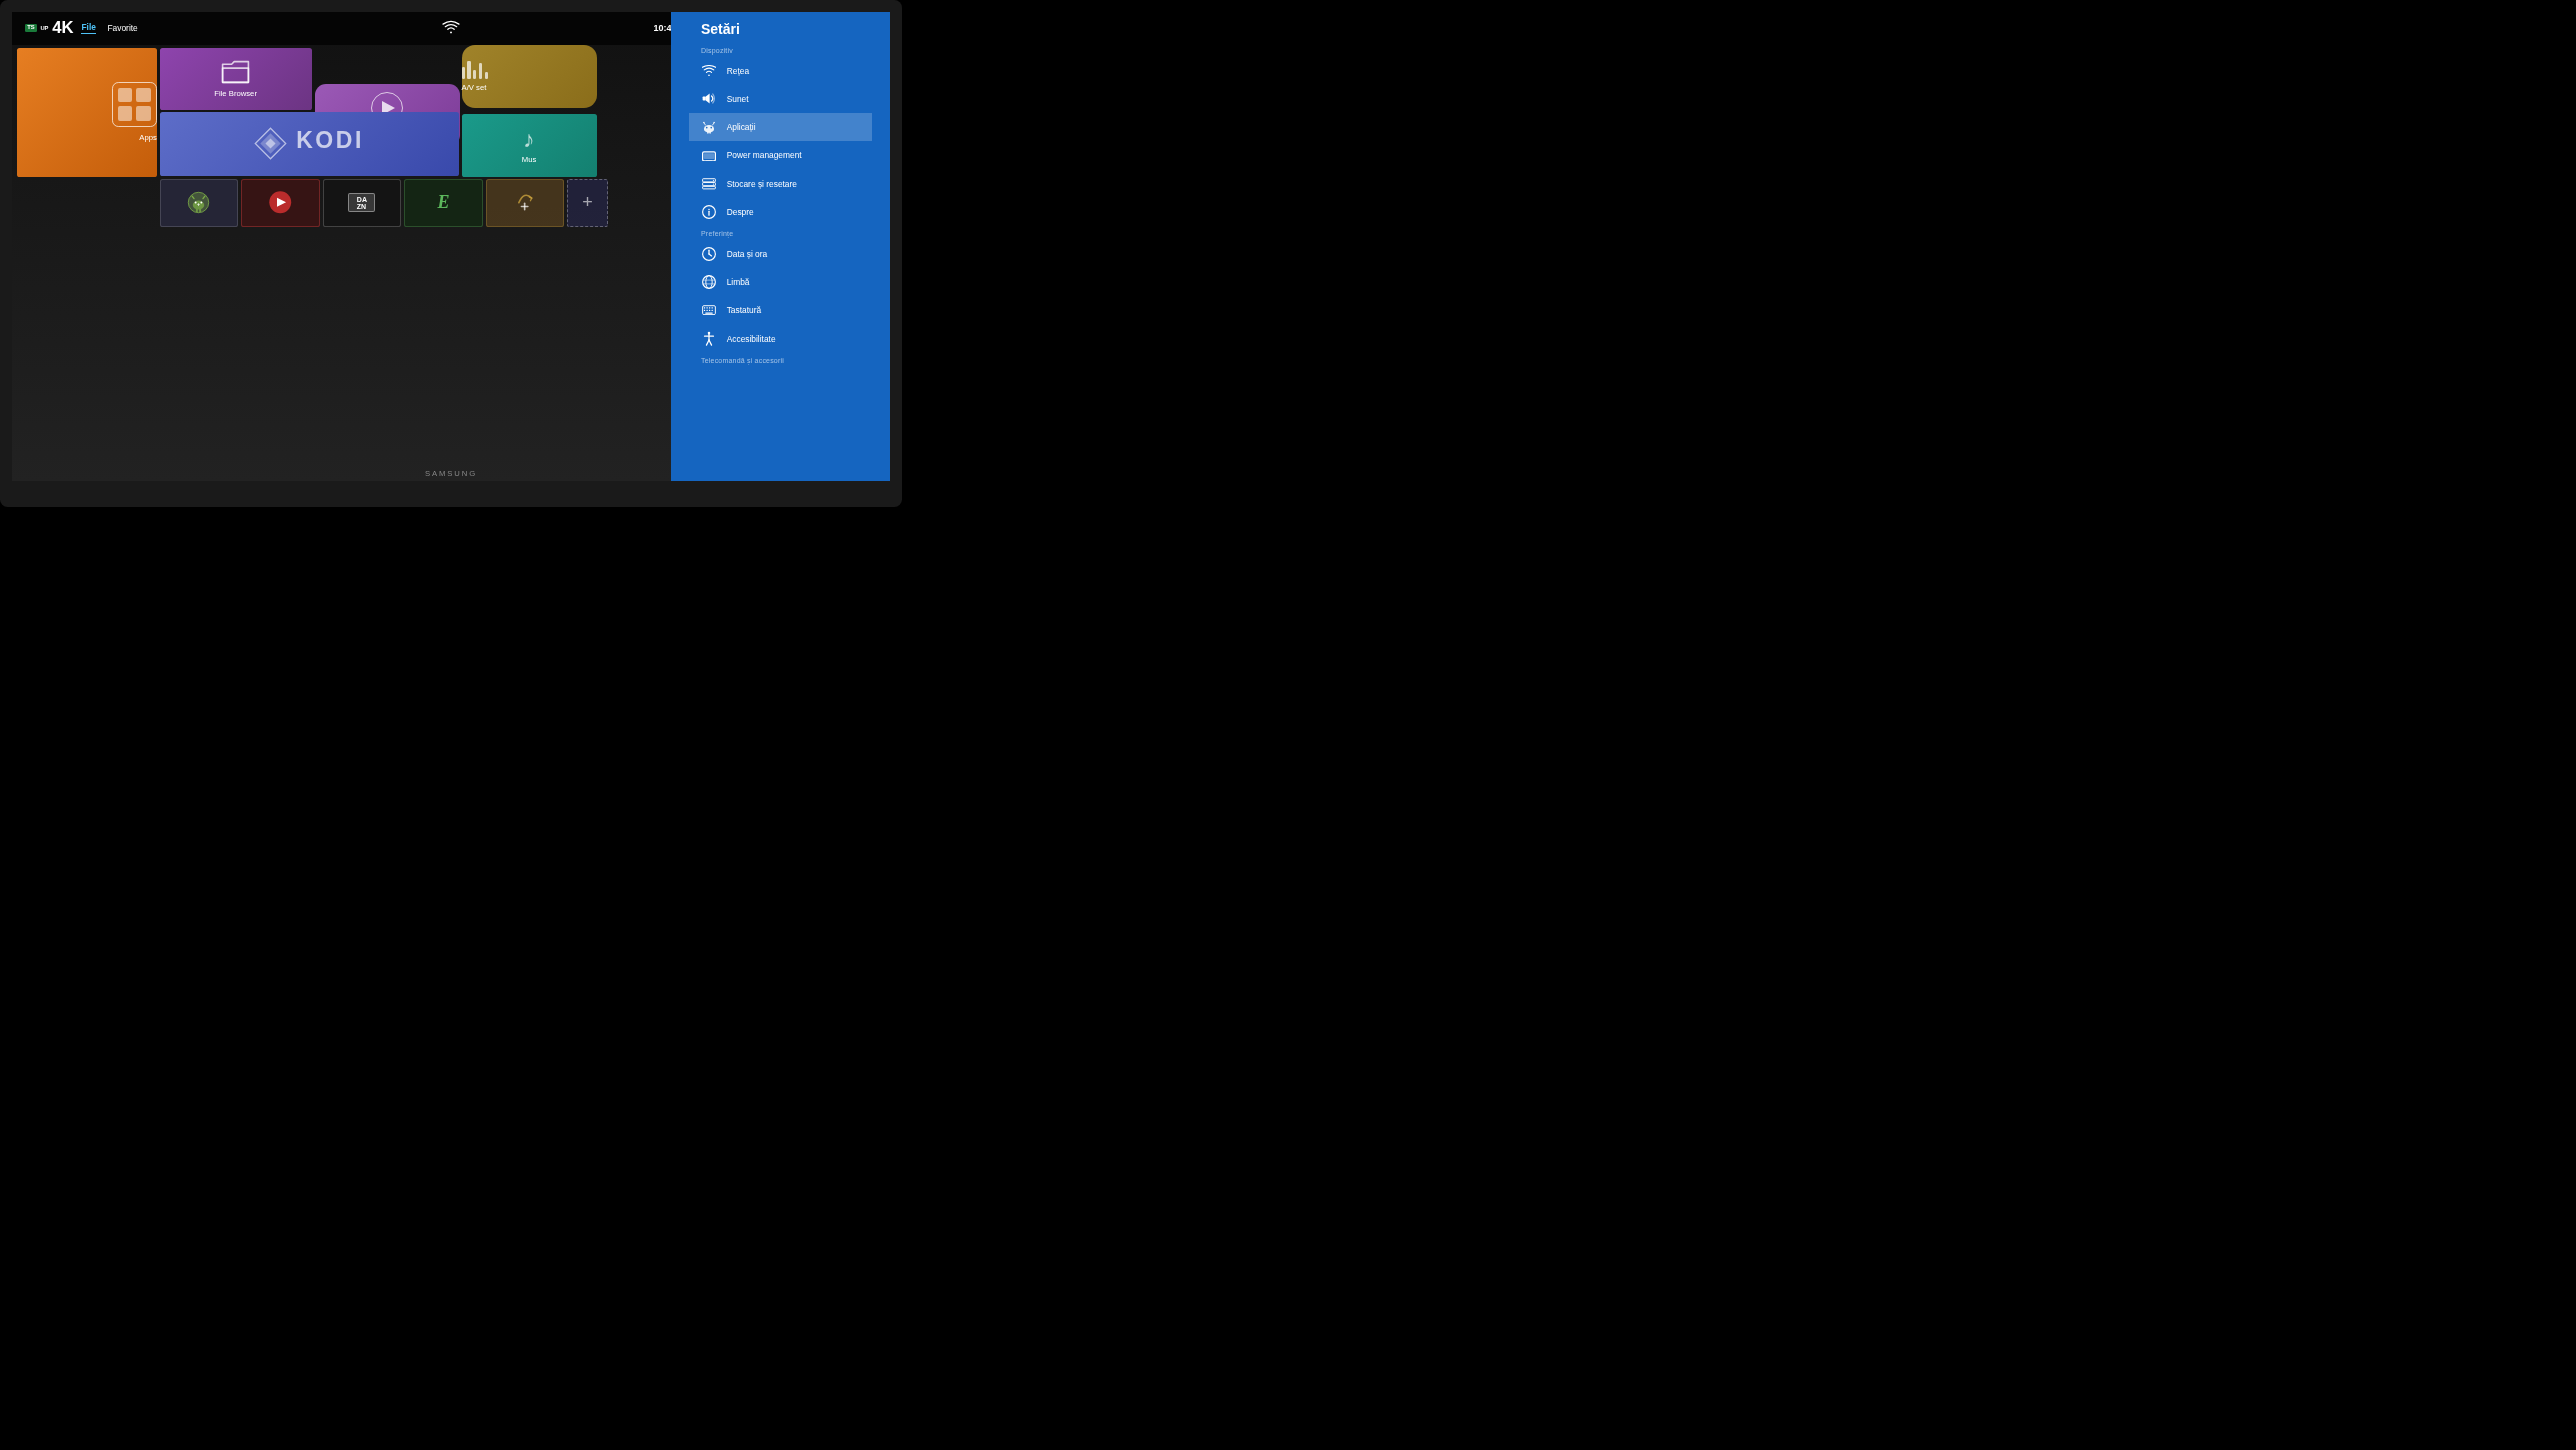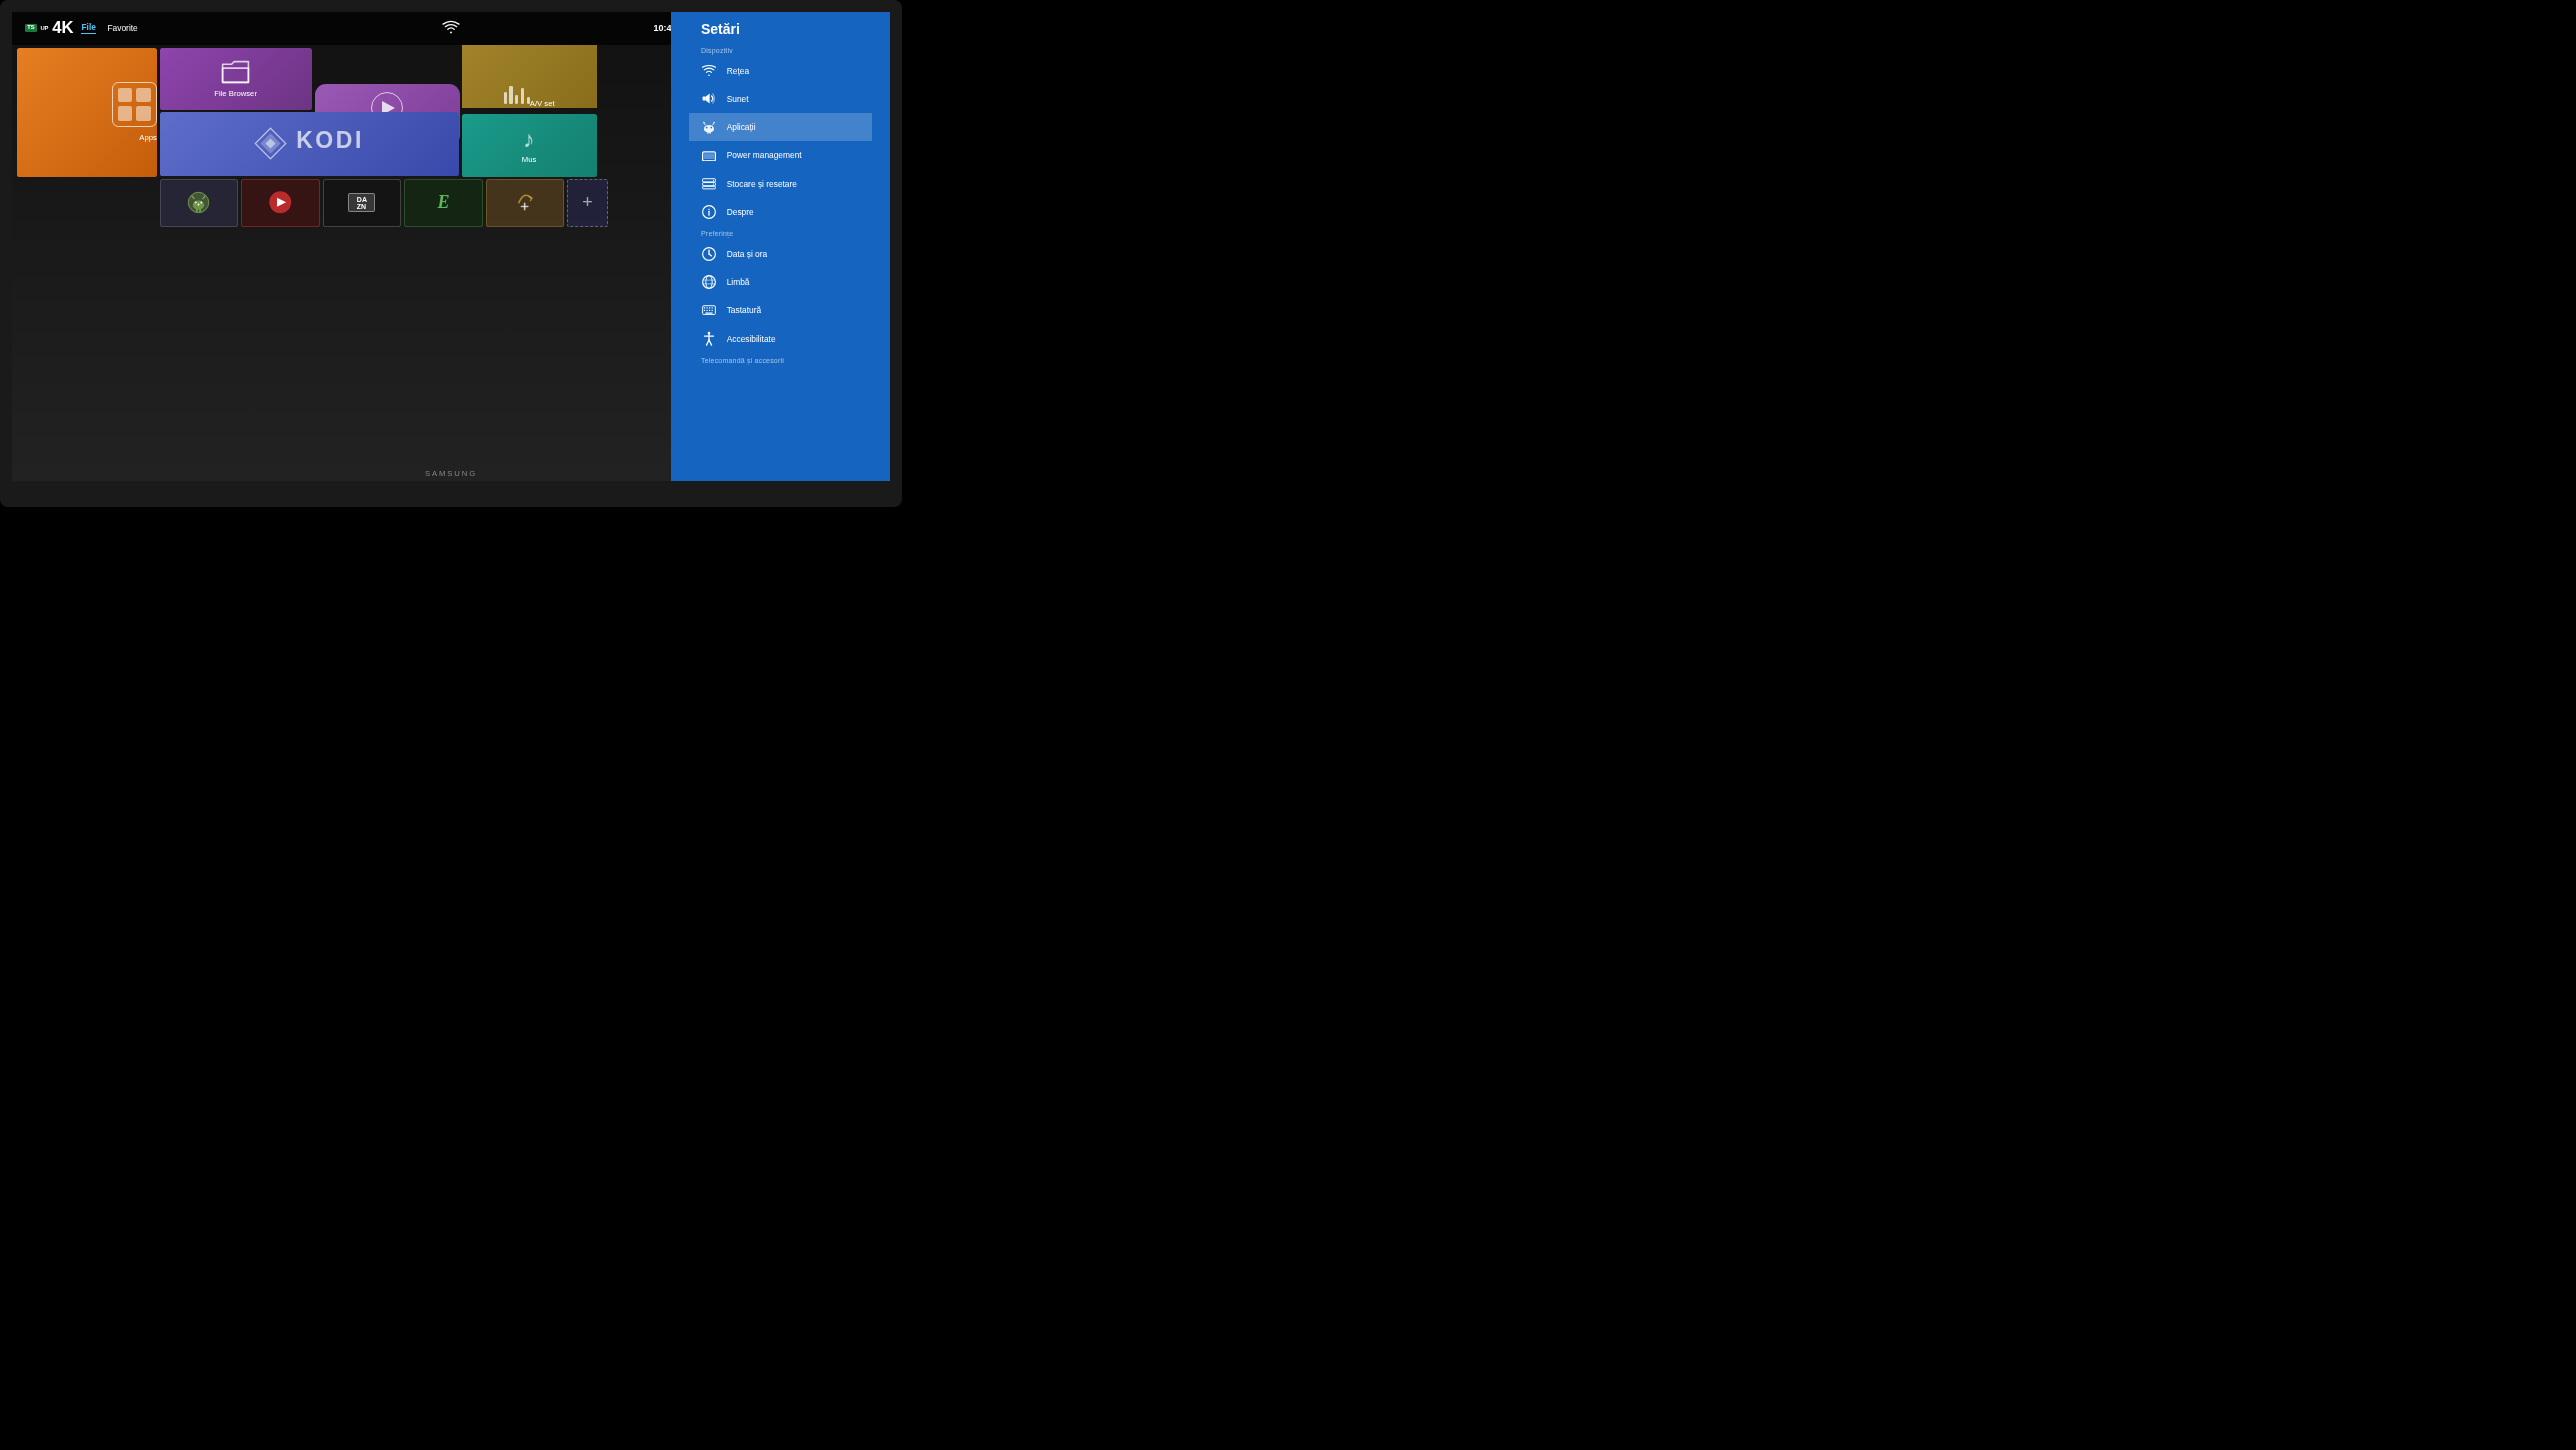--- a/index.html
+++ b/index.html
@@ -309,23 +309,24 @@
     }
 
     
     .partial-tile-av {
       position: absolute;
       top: 33px;
       left: 450px;
       width: 135px;
       height: 63px;
       background: linear-gradient(135deg, #a0832a 0%, #8a6d1a 100%);
-      border-radius: 0;
-      display: flex;
-      align-items: flex-end;
+      border-radius: 13px;
+      display: flex;
+      flex-direction: column;
+      align-items: flex-start;
       justify-content: center;
     }
 
     .partial-tile-music {
       position: absolute;
       top: 102px;
       left: 450px;
       width: 135px;
       height: 63px;
       background: linear-gradient(135deg, #1a9a8a 0%, #148070 100%);

